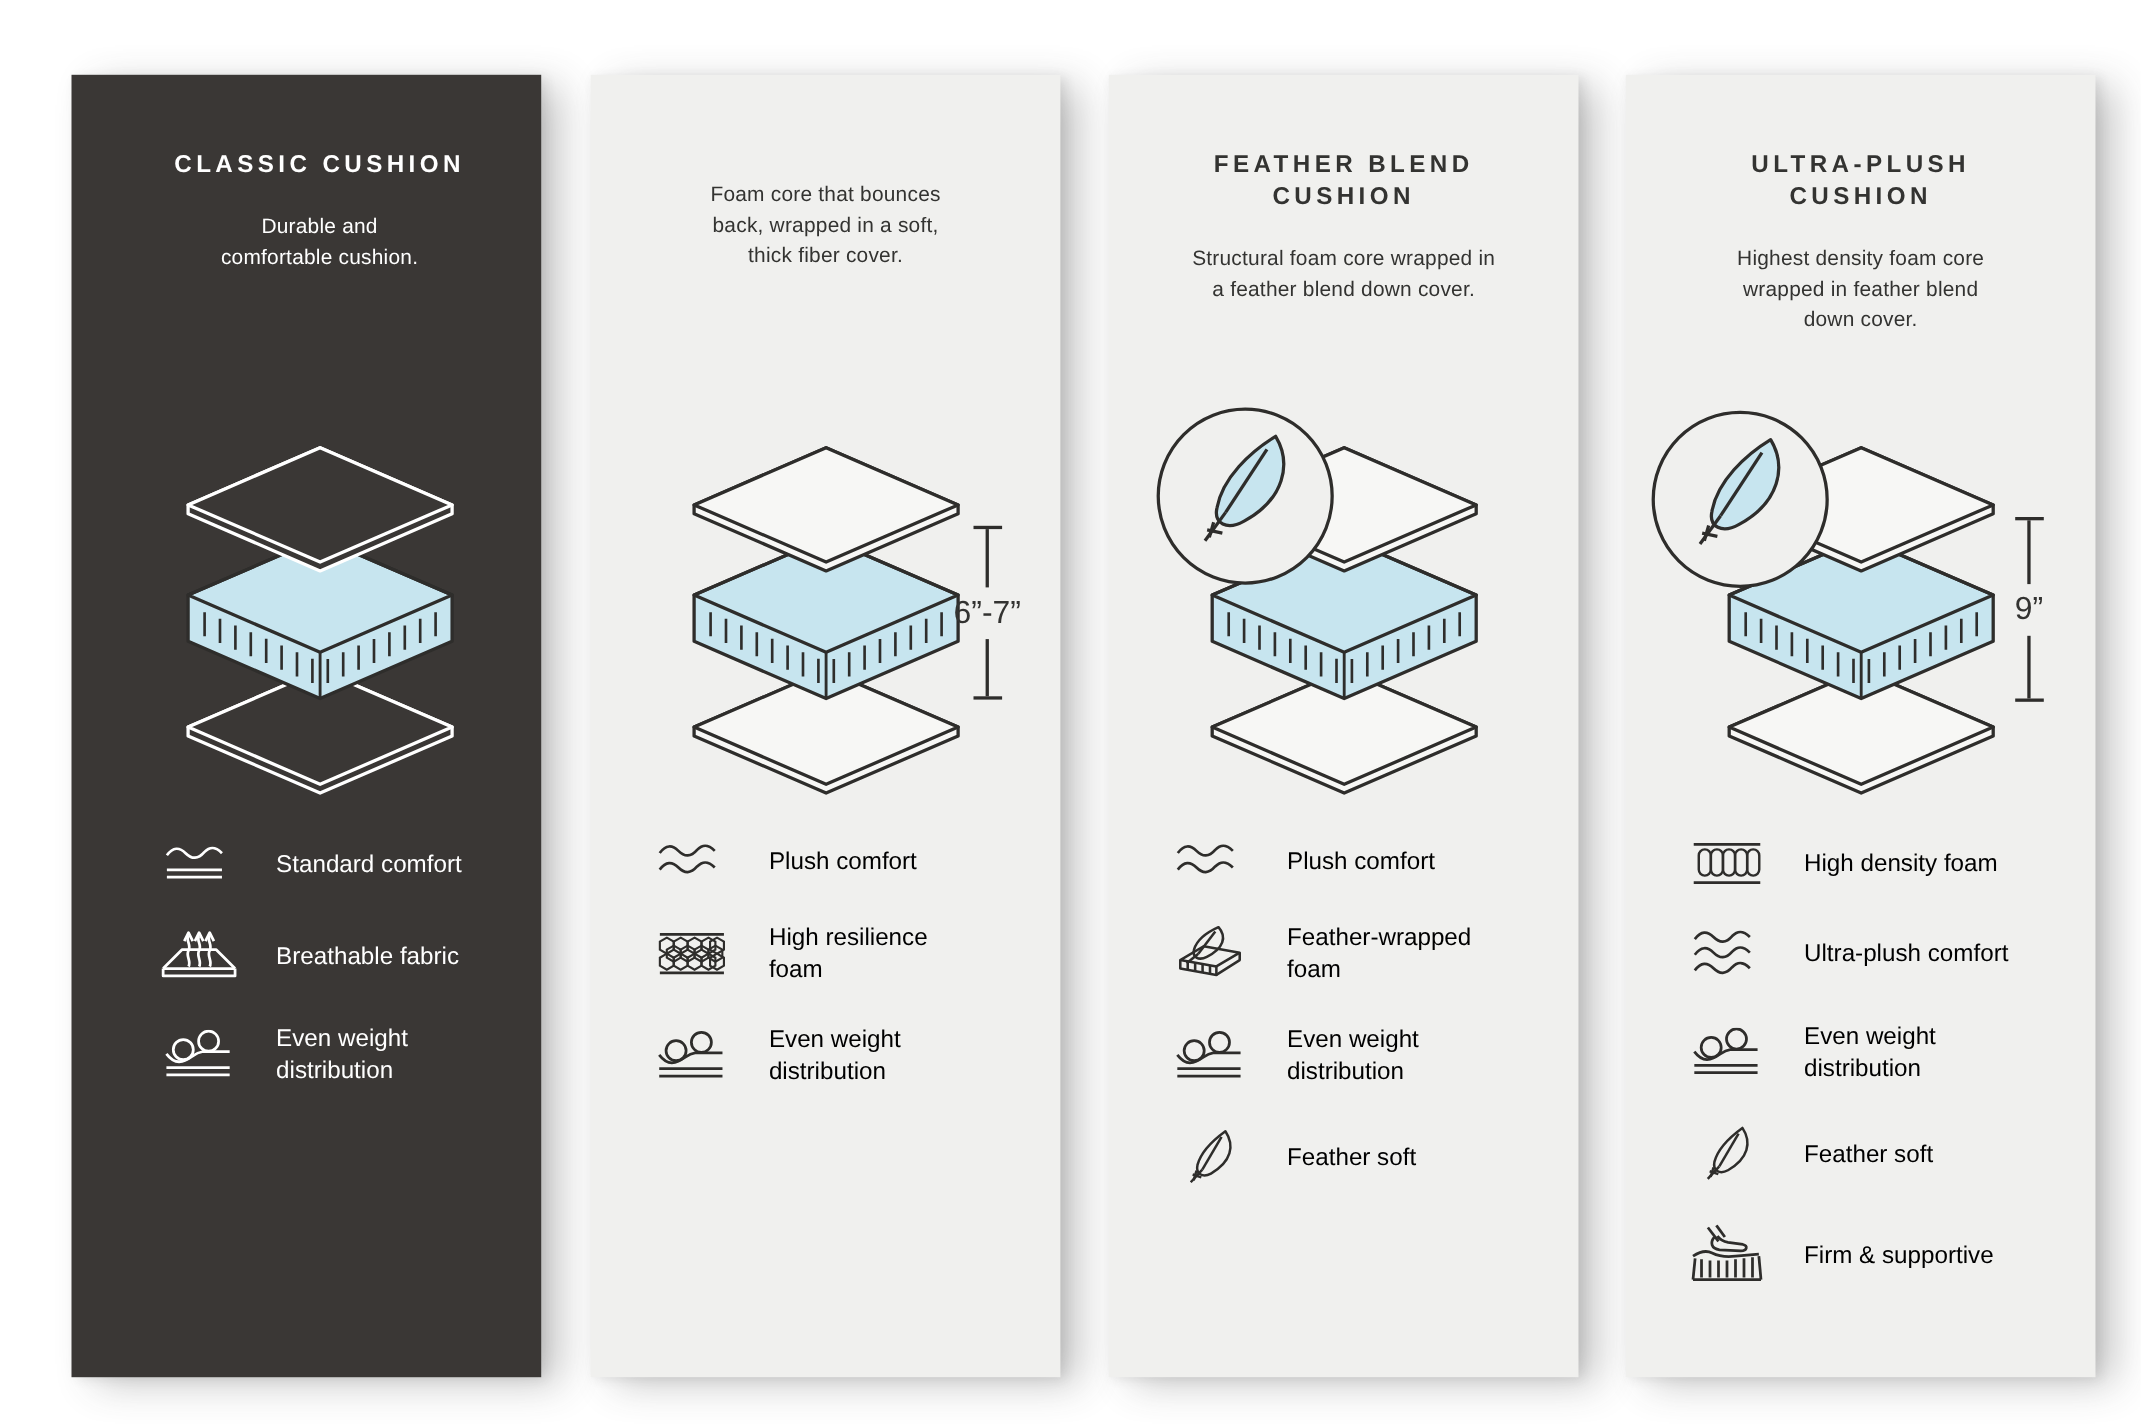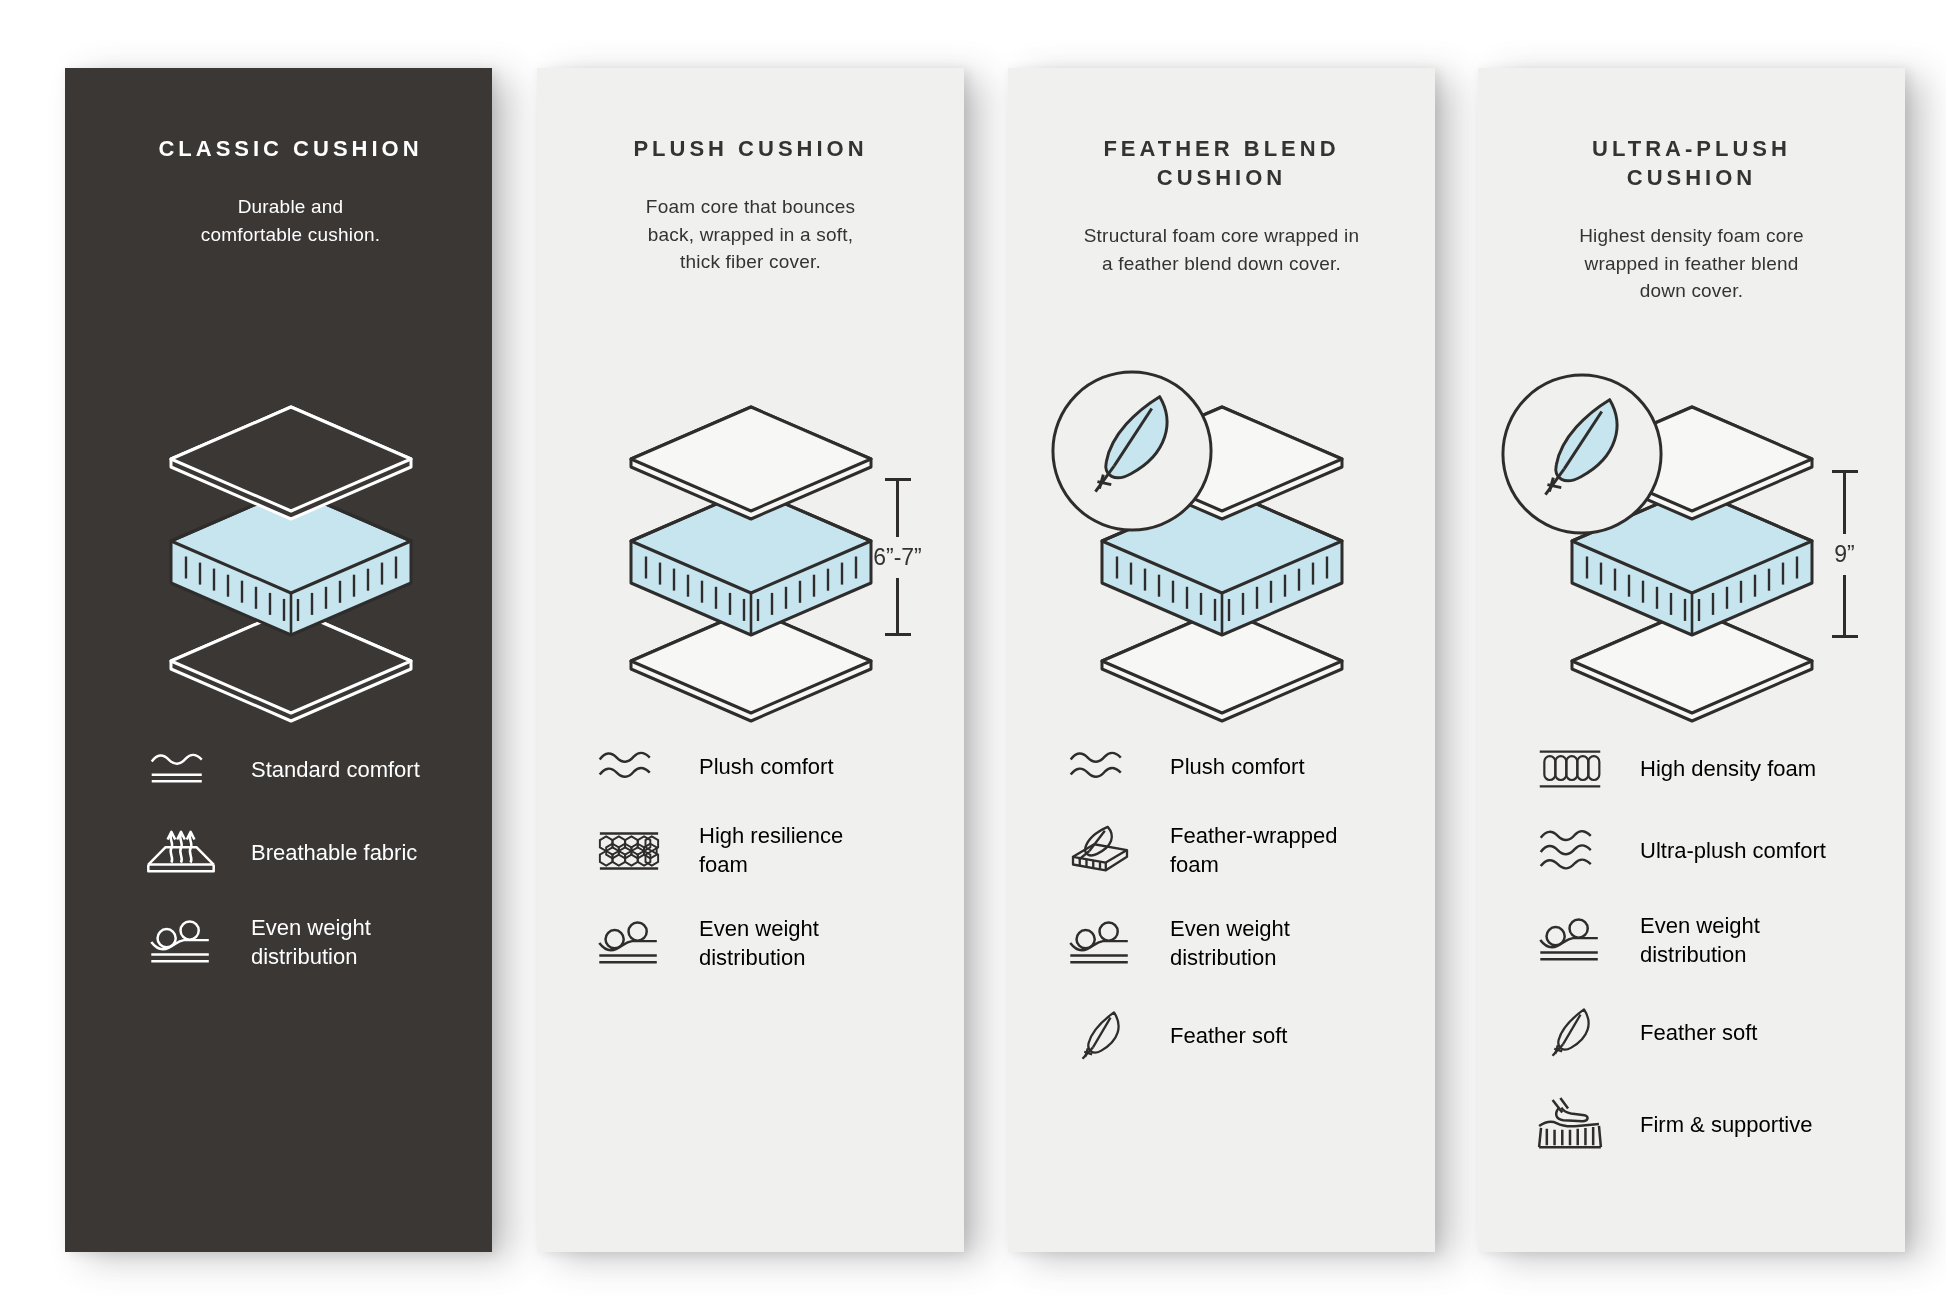--- a/index.html
+++ b/index.html
@@ -58,24 +58,24 @@
   .panel--feather .badge{top:-36px;left:-24px;}
   .panel--ultra   .badge{top:-33px;left:-44px;}
 
   .ruler{
     position:absolute;width:70px;display:flex;flex-direction:column;align-items:center;
   }
   .panel--plush .ruler{left:262px;top:75px;height:158px;}
   .panel--ultra .ruler{left:268px;top:67px;height:168px;}
   .ruler .cap{display:block;width:26px;height:3px;background:var(--line);}
   .ruler .seg{display:block;width:3px;flex:1;background:var(--line);}
-  .ruler .r-label{font-size:23px;padding:7px 0;color:#333331;white-space:nowrap;}
+  .ruler .r-label{font-size:29px;padding:7px 0;color:#333331;white-space:nowrap;}
 
   .features{
-    list-style:none;margin:23px 0 0 52px;padding:0;
+    list-style:none;margin:39px 0 0 52px;padding:0;
     display:flex;flex-direction:column;gap:36px;
     color:var(--icon-color);
   }
   .feature{display:flex;align-items:center;gap:30px;}
   .f-icon{width:80px;display:flex;justify-content:center;align-items:center;flex:0 0 80px;}
   .f-icon svg{display:block;}
   .f-label{
     font-size:22px;line-height:1.3;max-width:215px;white-space:pre-line;
   }
   .panel--dark .f-label{color:#ffffff;}
@@ -308,21 +308,20 @@
             </svg>
           </span>
         <span class="f-label">Even weight
 distribution</span>
       </li>
     </ul>
   </section>
 
   <section class="panel panel--light panel--plush" style="left:537px">
     <header class="panel-header">
-      <h2 class="panel-title">PLUSH CUSHION</h2>
       <p class="panel-desc">Foam core that bounces
 back, wrapped in a soft,
 thick fiber cover.</p>
     </header>
     <div class="diagram">
       <svg class="cushion" viewBox="0 0 300 322">
           <use href="#sym-cushion"></use>
         </svg>
       <div class="ruler">
         <i class="cap"></i>

